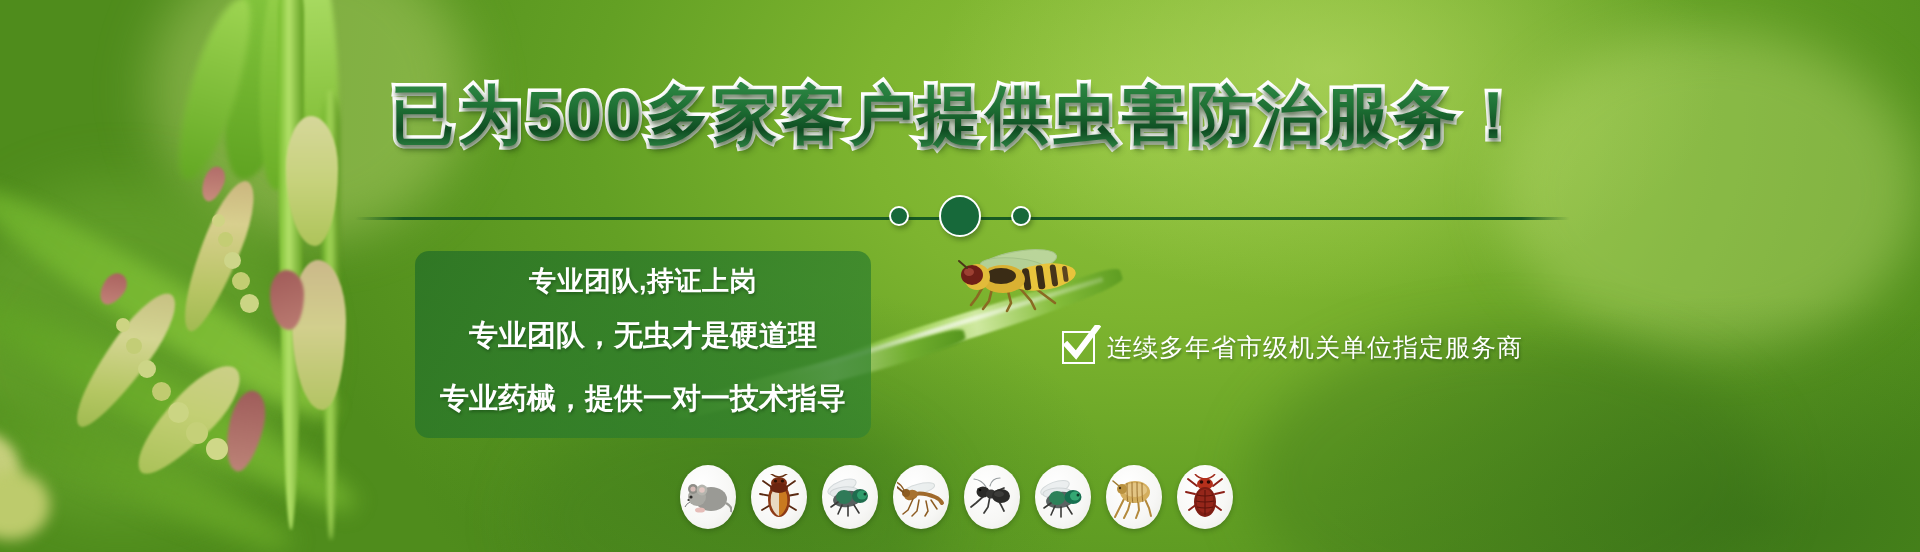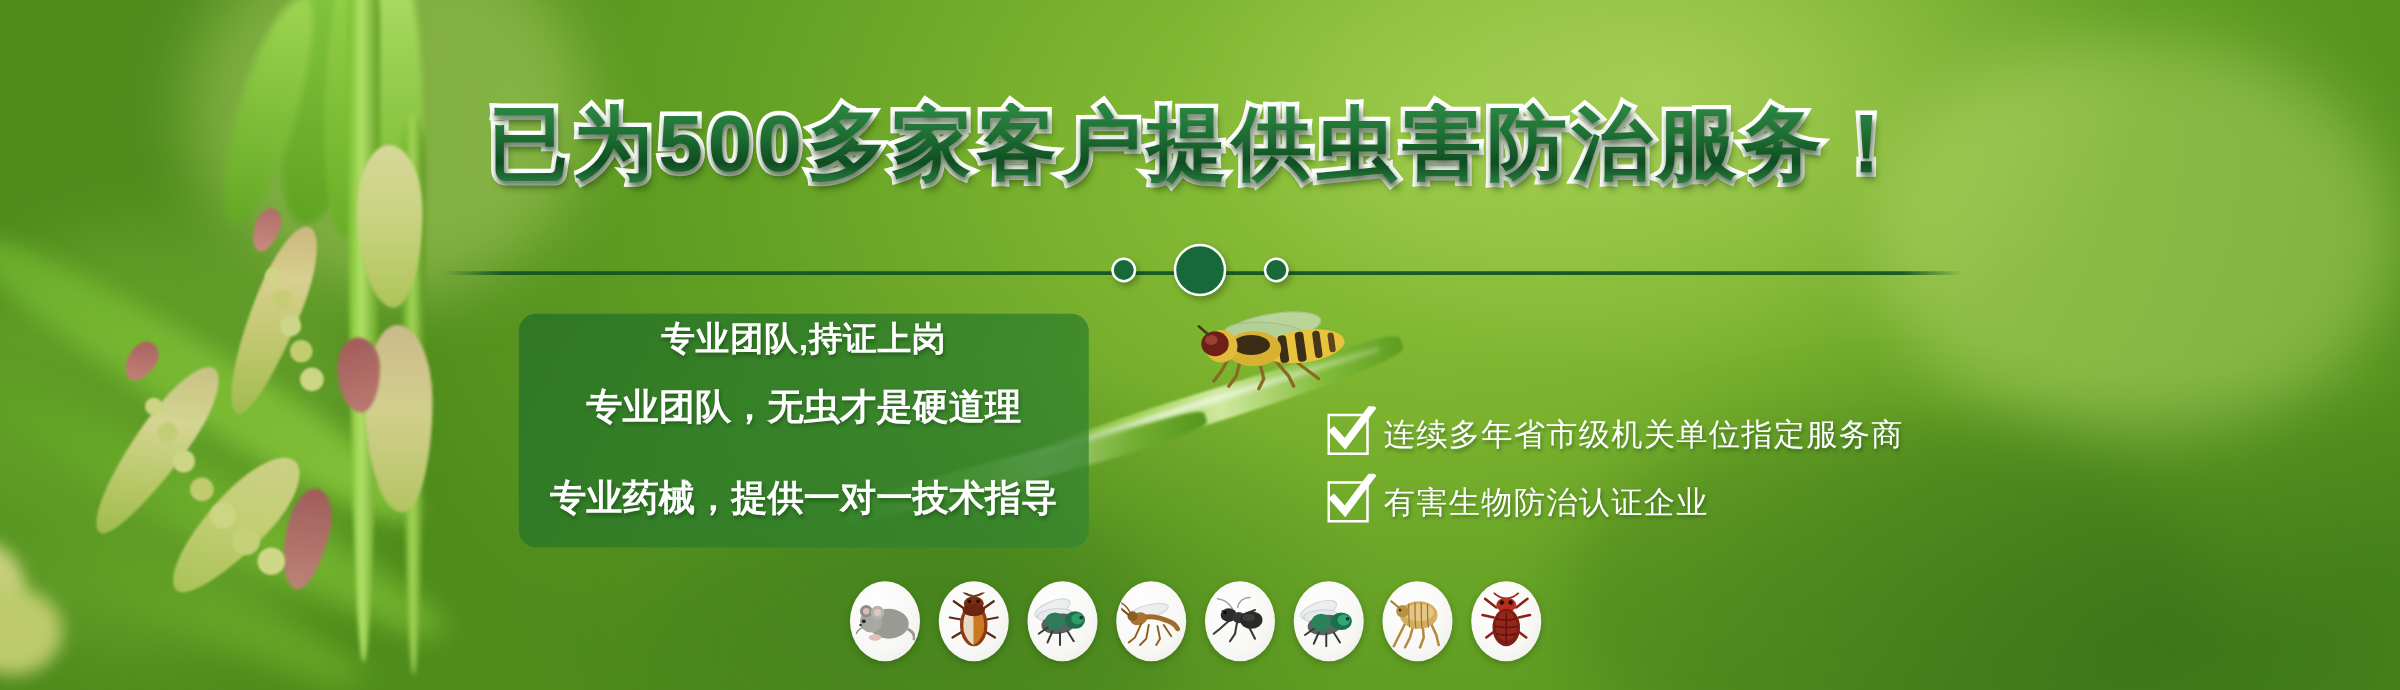--- a/index.html
+++ b/index.html
@@ -154,21 +154,21 @@
   }
   .slogan-line {
     color: #ffffff;
     font-weight: bold;
     text-align: center;
     text-shadow: 1px 2px 3px rgba(10,45,10,0.40);
     white-space: nowrap;
   }
   .slogan-line.l1 { font-size: 27px; margin: 0 0 17px 0; letter-spacing: 0.5px; }
   .slogan-line.l2 { font-size: 29px; margin: 0 0 15px 0; letter-spacing: 0px; }
-  .slogan-line.l3 { font-size: 29px; margin: 18px; letter-spacing: 0px; }
+  .slogan-line.l3 { font-size: 29px; margin: 8px; letter-spacing: 0px; }
 
   
   #checks {
     position: absolute;
     left: 1062px;
     top: 331px;
     z-index: 7;
   }
   .check-row {
     display: flex;
@@ -340,28 +340,20 @@
 
   <div id="checks">
     <div class="check-row">
       <span class="check-box">
         <svg width="40" height="40" viewBox="0 0 40 40">
           <path d="M6 20 L15 30 L36 2" stroke="#ffffff" stroke-width="6" fill="none" stroke-linecap="square"></path>
         </svg>
       </span>
       <span class="check-text">连续多年省市级机关单位指定服务商</span>
     </div>
-    <div class="check-row">
-      <span class="check-box">
-        <svg width="40" height="40" viewBox="0 0 40 40">
-          <path d="M6 20 L15 30 L36 2" stroke="#ffffff" stroke-width="6" fill="none" stroke-linecap="square"></path>
-        </svg>
-      </span>
-      <span class="check-text">有害生物防治认证企业</span>
-    </div>
   </div>
 
   <div id="pests">
 
     <div class="pest">
       <svg width="48" height="40" viewBox="0 0 48 40">
         <ellipse cx="27" cy="22" rx="16" ry="12" fill="#9a9a95"></ellipse>
         <ellipse cx="13" cy="20" rx="9" ry="9" fill="#a9a9a3"></ellipse>
         <circle cx="9" cy="12" r="5" fill="#8e8e88"></circle>
         <circle cx="9" cy="12" r="2.6" fill="#d8bcb8"></circle>

